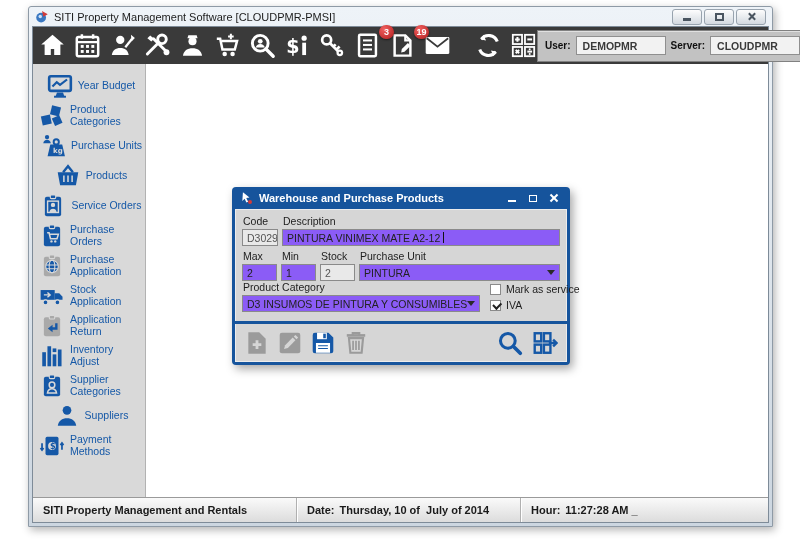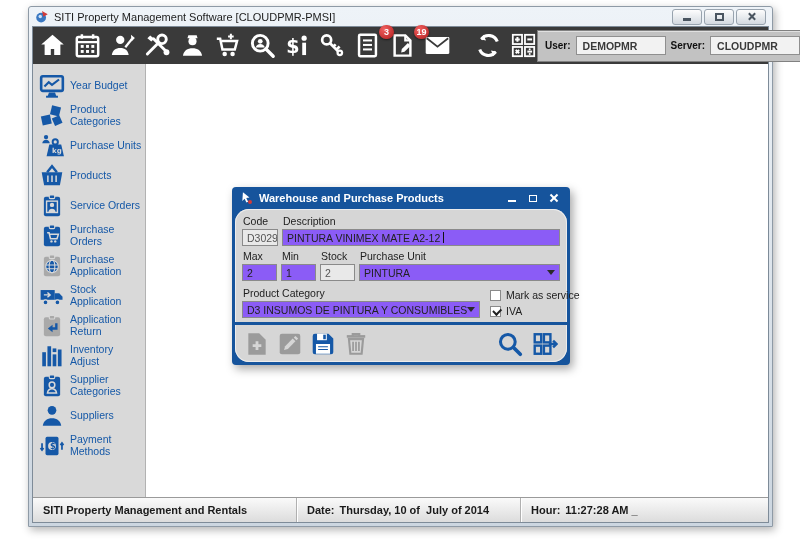--- a/index.html
+++ b/index.html
@@ -35,21 +35,21 @@
   .user-panel{margin-left:auto;display:flex;align-items:center;gap:5px;background:#c2c2c2;border:1px solid #818181;
     box-shadow:inset 0 1px 0 #e0e0e0;padding:4px 7px;height:22px;}
   .up-label{font-size:10px;font-weight:bold;color:#101010;}
   .up-input{width:90px;height:19px;background:#f2f2f2;border:1px solid #8f8f8f;font-size:10.5px;font-weight:bold;
     color:#3a3a3a;display:flex;align-items:center;padding:0 6px;box-sizing:border-box;}
 
   
   .main-row{flex:1;display:flex;min-height:0;}
   .sidebar{width:113px;flex:none;background:#d9d9d9;border-right:1px solid #b2b2b2;
     padding:8px 2px 2px 6px;box-sizing:border-box;display:flex;flex-direction:column;row-gap:3px;overflow:hidden;}
-  .side-item{display:flex;align-items:center;gap:5px;min-height:27px;cursor:default;}
+  .side-item{display:flex;align-items:center;gap:5px;min-height:27px;cursor:default;justify-content:center;}
   .side-icon{width:26px;height:26px;flex:none;color:#1558a7;}
   .side-label{font-size:10.5px;color:#1558a7;line-height:1.12;}
   .content{flex:1;background:#ffffff;position:relative;}
 
   
   .sb{height:24px;flex:none;background:linear-gradient(#fafafa,#dcdcdc);border-top:1px solid #9a9a9a;
     display:flex;align-items:center;font-size:11px;font-weight:bold;color:#1a1a1a;}
   .sb-sec{height:100%;display:flex;align-items:center;padding:0 10px;box-sizing:border-box;text-align:right;}
   .sb-sec.s1{width:263px;}
   .sb-sec.s2{width:224px;border-left:1px solid #b0b0b0;box-shadow:inset 1px 0 0 #ffffff;}
@@ -63,30 +63,30 @@
   .dlg-titlebar{height:22px;display:flex;align-items:center;gap:6px;padding:0 4px;flex:none;}
   .dlg-ic{width:14px;height:14px;flex:none;}
   .dlg-title{font-size:11px;font-weight:bold;color:#fff;flex:1;white-space:nowrap;}
   .dlg-controls{display:flex;gap:9px;align-items:center;padding-right:3px;}
   .dc{display:flex;align-items:center;justify-content:center;width:12px;height:12px;}
   .dc-min i{display:block;width:8px;height:2.5px;background:#fff;margin-top:6px;}
   .dc-max i{display:block;width:8px;height:7px;border:1.5px solid #fff;box-sizing:border-box;}
   .dc-close{position:relative;}
   .dc-close::before,.dc-close::after{content:"";position:absolute;left:5px;top:1px;width:2px;height:10px;background:#fff;}
   .dc-close::before{transform:rotate(45deg);} .dc-close::after{transform:rotate(-45deg);}
-  .dlg-inner{flex:1;display:flex;flex-direction:column;background:#d6d6d6;box-shadow:inset 0 0 0 1px #ececec;min-height:0;border-radius:14px;}
+  .dlg-inner{flex:1;display:flex;flex-direction:column;background:#d6d6d6;box-shadow:inset 0 0 0 1px #ececec;min-height:0;}
   .dlg-fields{flex:1;padding:6px 7px 4px;}
   .f-label{font-size:10.5px;color:#1d1d1d;padding-left:1px;}
   .f-input{height:17px;background:#8b5cf6;border:1px solid #8a8a8a;font-size:10.5px;color:#222;
     display:flex;align-items:center;padding:0 4px;box-sizing:border-box;white-space:nowrap;overflow:hidden;}
   .f-disabled{background:#e9e9e9;color:#555;}
   .caret{display:inline-block;width:1px;height:11px;background:#111;margin-left:3px;flex:none;}
   .grid-code{display:grid;grid-template-columns:36px 1fr;column-gap:4px;row-gap:2px;}
   .grid-nums{display:grid;grid-template-columns:35px 35px 35px 1fr;column-gap:4px;row-gap:2px;margin-top:4px;}
-  .grid-cat{display:flex;margin-top:6px;gap:10px;}
+  .grid-cat{display:flex;margin-top:0;gap:10px;}
   .cat-col{width:238px;flex:none;display:flex;flex-direction:column;row-gap:2px;}
   .chk-col{flex:1;display:flex;flex-direction:column;justify-content:space-between;padding:2px 0 1px;}
   .chk-row{display:flex;align-items:center;gap:5px;}
   .chk{width:11px;height:11px;background:#fff;border:1px solid #8a8a8a;position:relative;flex:none;box-sizing:border-box;}
   .chk.checked::after{content:"";position:absolute;left:1.5px;top:1.5px;width:6px;height:3.5px;
     border-left:2px solid #222;border-bottom:2px solid #222;transform:rotate(-45deg);}
   .chk-label{font-size:10.5px;color:#1d1d1d;white-space:nowrap;}
   .dd-tri{width:0;height:0;border-left:4px solid transparent;border-right:4px solid transparent;border-top:5px solid #2a2a2a;margin-left:auto;flex:none;}
   .dlg-toolbar{height:38px;flex:none;border-top:3px solid #16549c;display:flex;align-items:center;gap:7px;padding:0 9px;}
   .dlg-tool{width:26px;height:26px;flex:none;}

